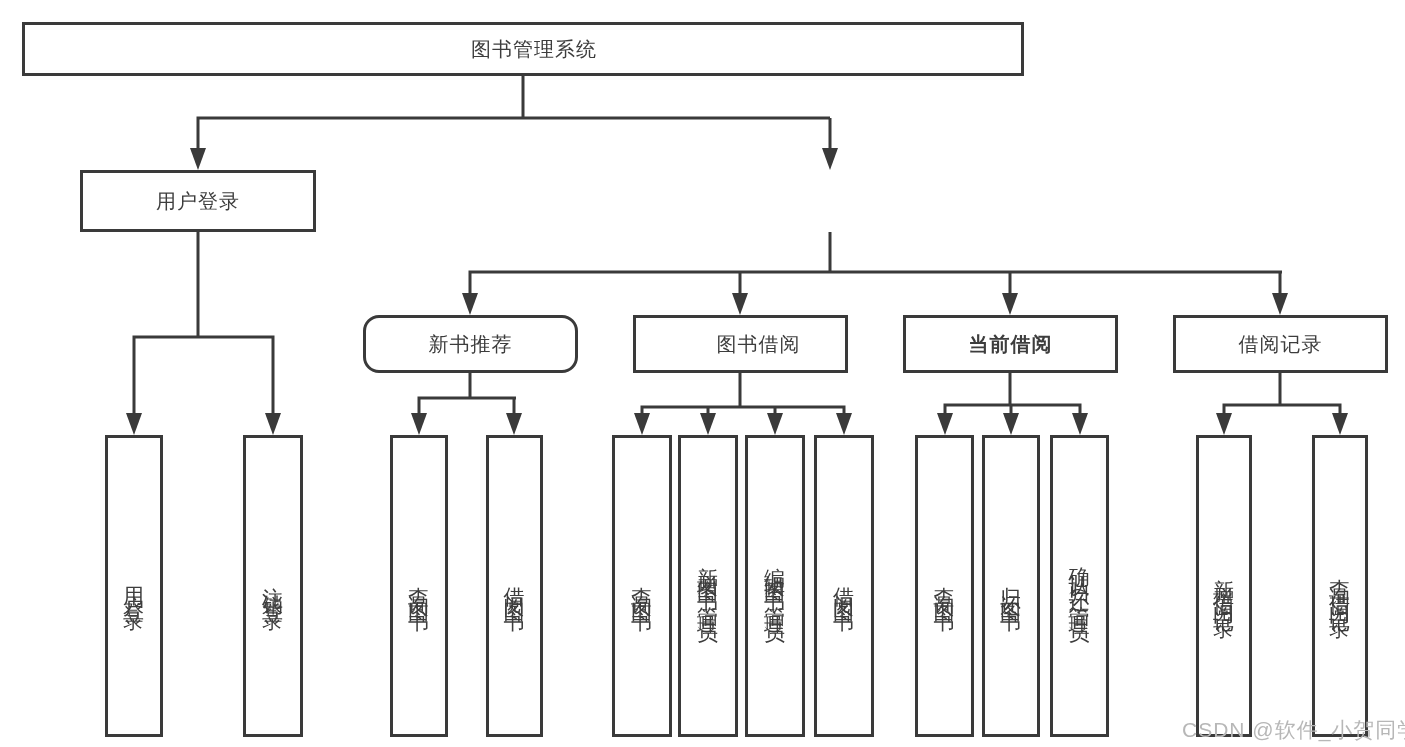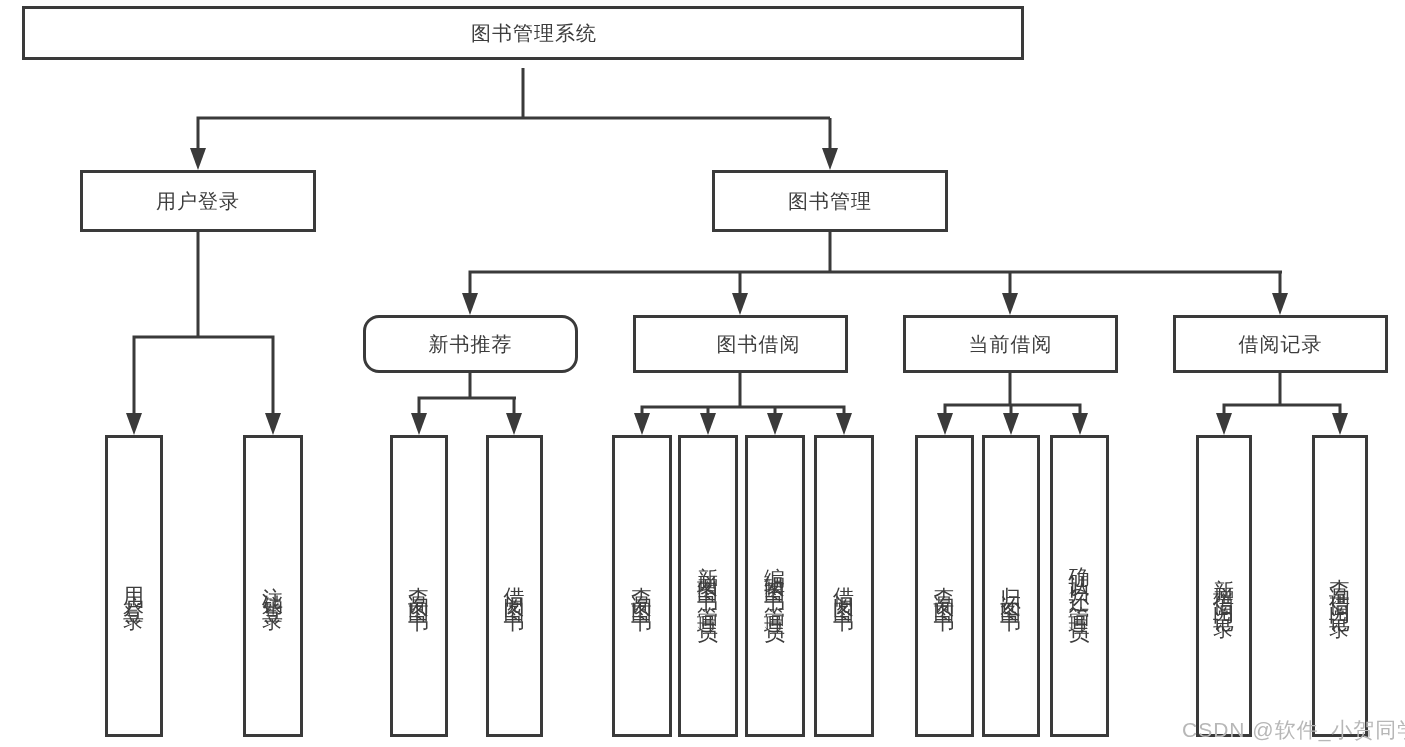--- a/index.html
+++ b/index.html
@@ -89,38 +89,35 @@
 
       <polygon points="937,413 953,413 945,435"></polygon>
       <polygon points="1003,413 1019,413 1011,435"></polygon>
       <polygon points="1072,413 1088,413 1080,435"></polygon>
 
       <polygon points="1216,413 1232,413 1224,435"></polygon>
       <polygon points="1332,413 1348,413 1340,435"></polygon>
     </g>
   </svg>
 
-  <div class="node hnode" style="left:22px;top:6px;width:1002px;height:54px;padding-left:22px;">
+  <div class="node hnode" style="left:22px;top:22px;width:1002px;height:54px;padding-left:22px;">
     <span>图书管理系统</span>
   </div>
 
   <div class="node hnode" style="left:80px;top:170px;width:236px;height:62px;">
     <span>用户登录</span>
-  </div>
-  <div class="node hnode" style="left:712px;top:170px;width:236px;height:62px;">
-    <span>图书管理</span>
   </div>
 
   <div class="node hnode" style="left:363px;top:315px;width:215px;height:58px;border-radius:16px;">
     <span>新书推荐</span>
   </div>
   <div class="node hnode" style="left:633px;top:315px;width:215px;height:58px;padding-left:36px;">
     <span>图书借阅</span>
   </div>
-  <div class="node hnode" style="left:903px;top:315px;width:215px;height:58px;">
+  <div class="node hnode" style="left:903px;top:315px;width:215px;height:58px;font-weight:bold;">
     <span>当前借阅</span>
   </div>
   <div class="node hnode" style="left:1173px;top:315px;width:215px;height:58px;">
     <span>借阅记录</span>
   </div>
 
   <div class="node leaf" style="left:105px;top:435px;width:58px;height:302px;">
     <span>用户登录</span>
   </div>
   <div class="node leaf" style="left:243px;top:435px;width:60px;height:302px;">

